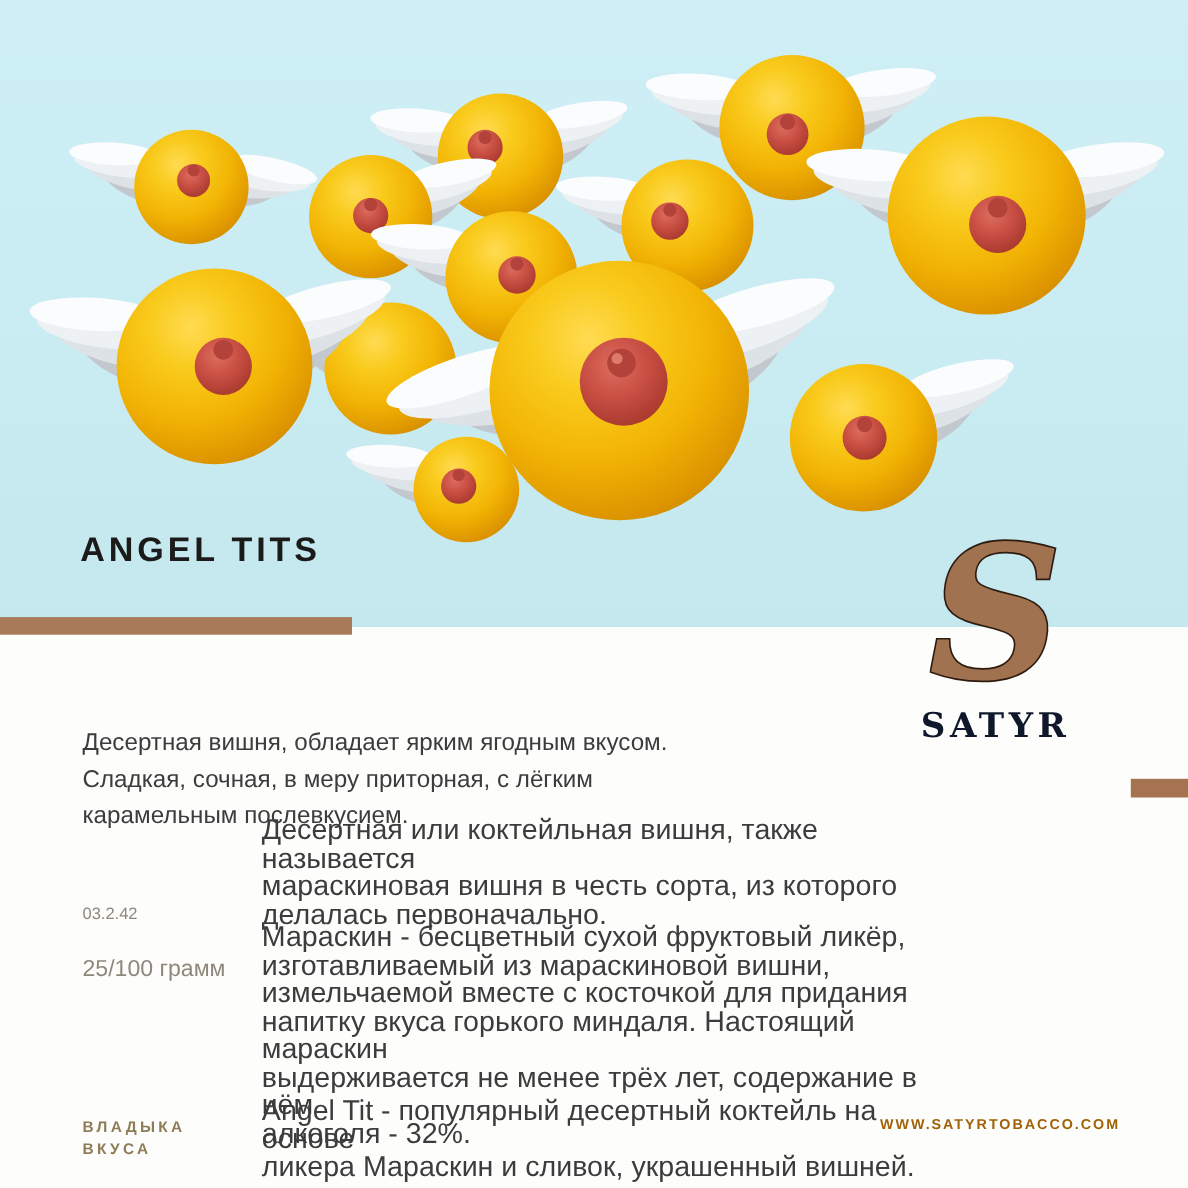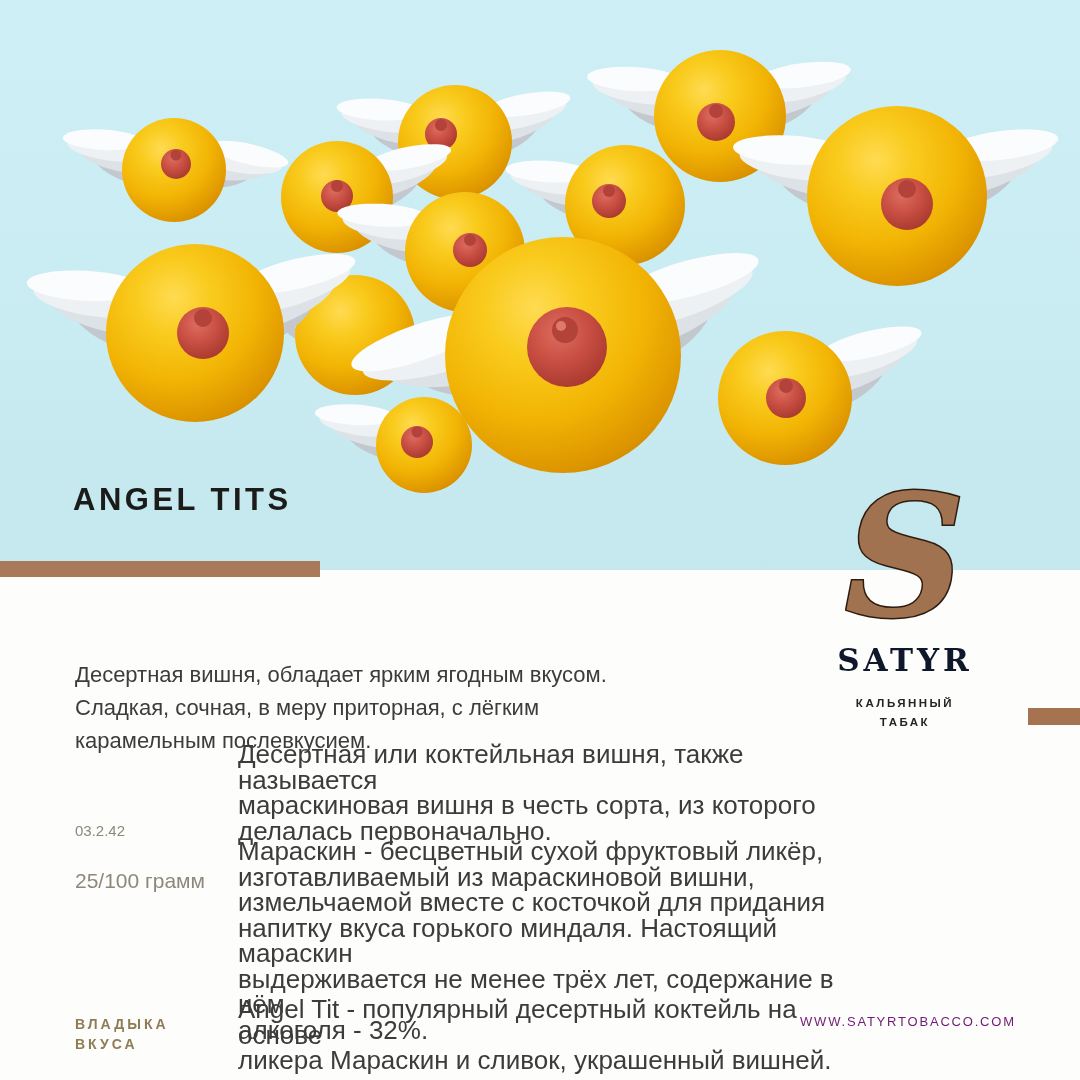--- a/index.html
+++ b/index.html
@@ -32,21 +32,21 @@
   .para-a{top:742px;} .para-b{top:839px;} .para-c{top:997px;}
 
   
   .monogram{position:absolute;left:845px;top:478px;width:120px;height:168px;}
   .brand-name{position:absolute;left:790px;top:642px;width:230px;text-align:center;
         font-family:"DejaVu Serif",serif;font-weight:700;font-size:31px;letter-spacing:4px;
         color:#0f172a;}
   .brand-tagline{position:absolute;left:790px;top:694px;width:230px;text-align:center;
         font-size:11.5px;line-height:19px;font-weight:700;letter-spacing:2.5px;color:#242424;}
   .website{position:absolute;left:800px;top:1014px;font-size:13px;letter-spacing:1.8px;
-        color:#701a75;font-weight:400;white-space:nowrap;}
+        color:#a16207;font-weight:700;white-space:nowrap;}
 </style>
 </head>
 <body>
 
 <div class="page">
 
   <div class="hero">
     <svg width="1080" height="570" viewBox="0 0 1080 570">
       <defs>
         <radialGradient id="gBall" cx="0.38" cy="0.30" r="0.85">
@@ -174,17 +174,15 @@
 напитку вкуса горького миндаля. Настоящий мараскин
 выдерживается не менее трёх лет, содержание в нём
 алкоголя - 32%.</div>
   <div class="para para-c pre">Angel Tit - популярный десертный коктейль на основе
 ликера Мараскин и сливок, украшенный вишней.</div>
 
   <svg class="monogram" viewBox="0 0 120 168">
     <text x="60" y="138" text-anchor="middle" font-family="DejaVu Serif, serif" font-style="italic" font-weight="700" font-size="168" fill="#a1724f" stroke="#2d1b10" stroke-width="3" paint-order="stroke">S</text>
   </svg>
   <div class="brand-name">SATYR</div>
-  <div class="brand-tagline pre">КАЛЬЯННЫЙ
-ТАБАК</div>
 
   <div class="website">WWW.SATYRTOBACCO.COM</div>
 </div>
 
 </body></html>

